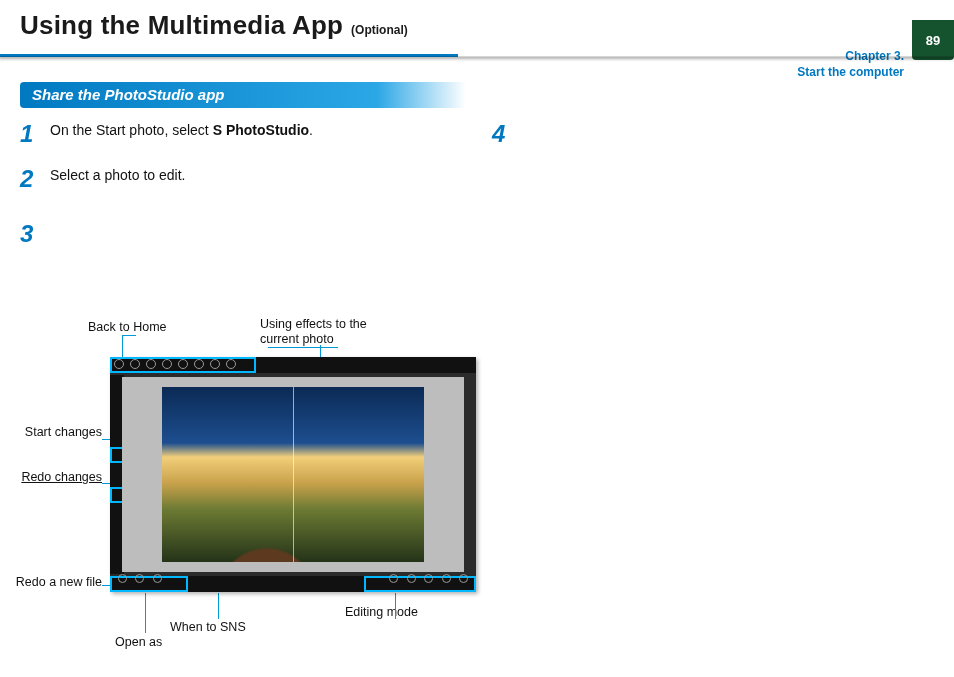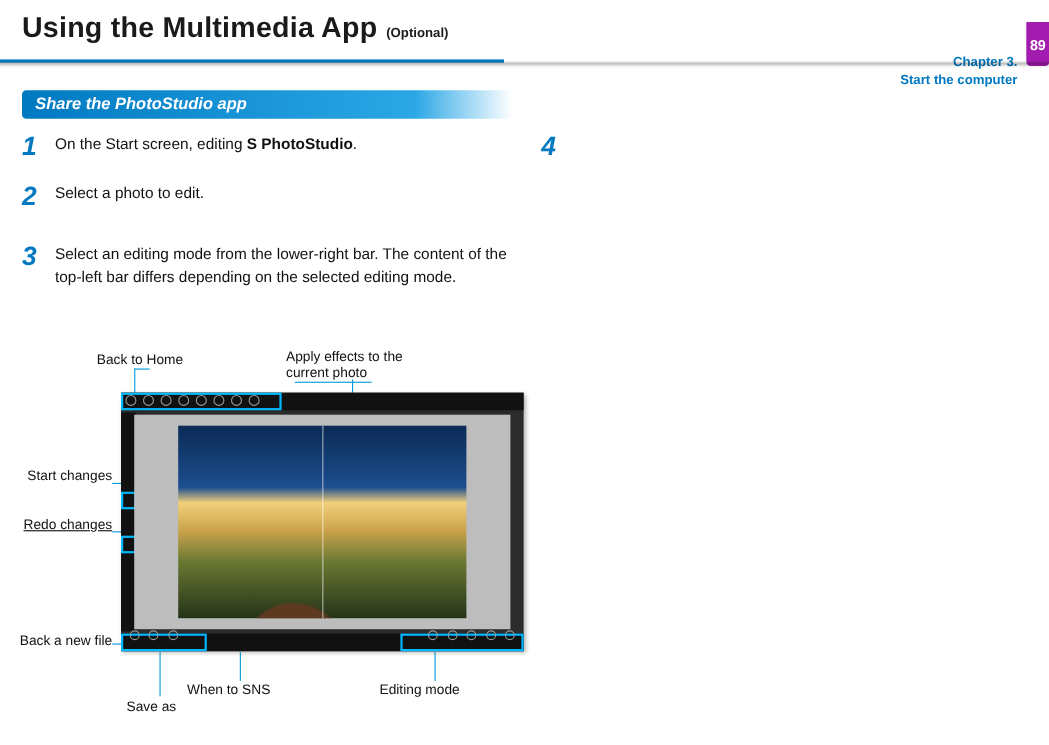--- a/index.html
+++ b/index.html
@@ -4,21 +4,21 @@
 <style>
   html,body{margin:0;padding:0;font-family:"Segoe UI",Arial,Helvetica,sans-serif;-webkit-font-smoothing:antialiased;}
   body{width:954px;height:677px;background:#fff;position:relative;color:#111;overflow:hidden;}
   
   .header{display:flex;justify-content:space-between;align-items:flex-start;padding:10px 0 0 20px;}
   .title-wrap{display:flex;align-items:baseline;gap:8px;}
   .title{font-size:26px;font-weight:700;color:#1a1a1a;letter-spacing:0.2px;}
   .title-suffix{font-size:12px;font-weight:700;color:#1a1a1a;}
   .hdr-right{display:flex;align-items:center;gap:0;}
   .chapter{font-size:12px;font-weight:700;color:#0079c1;text-align:right;line-height:1.35;padding:6px 8px 0 0;margin-top:32px;}
-  .page-badge{background:#a21caf;color:#fff;font-weight:700;font-size:13px;width:21px;height:40px;display:flex;align-items:center;justify-content:center;border-bottom-left-radius:4px;border-bottom-right-radius:4px;margin-top:-10px;}
+  .page-badge{background:#14532d;color:#fff;font-weight:700;font-size:13px;width:42px;height:40px;display:flex;align-items:center;justify-content:center;border-bottom-left-radius:4px;border-bottom-right-radius:4px;margin-top:-10px;}
   .hr-line{position:absolute;left:0;right:0;top:54px;height:3px;background:linear-gradient(to right,#0079c1 0%,#0079c1 48%,rgba(0,121,193,0) 48%,rgba(0,121,193,0) 100%);box-shadow:0 2px 2px rgba(0,0,0,0.15);}
   .hr-shadow{position:absolute;left:0;right:0;top:56px;height:6px;background:linear-gradient(to bottom,rgba(0,0,0,0.18),rgba(0,0,0,0));}
   
   .section-banner{position:absolute;left:20px;top:82px;width:446px;height:26px;background:linear-gradient(90deg,#0079c1 0%,#2ba7e6 80%,rgba(43,167,230,0) 100%);border-radius:4px 0 0 4px;color:#fff;font-weight:700;font-style:italic;font-size:15px;line-height:26px;padding-left:12px;box-sizing:border-box;}
   
   .content{position:absolute;left:20px;right:20px;top:120px;bottom:10px;display:flex;gap:30px;}
   .col{flex:1;position:relative;}
   
   .step{position:relative;padding-left:30px;margin-bottom:24px;font-size:14px;line-height:1.5;}
   .step .num{position:absolute;left:0;top:-4px;font-size:24px;font-weight:700;color:#0079c1;font-style:italic;}
@@ -29,21 +29,21 @@
   
   .lab-back{left:68px;top:-15px;width:100px;}
   .lab-apply{left:240px;top:-18px;width:140px;}
   
   .lab-undo{left:-8px;top:90px;width:90px;text-align:right;}
   .lab-redo{left:-8px;top:135px;width:90px;text-align:right;text-decoration:underline;}
   .lab-open{left:-8px;top:240px;width:90px;text-align:right;}
   
   .lab-saveas{left:95px;top:300px;width:60px;}
   .lab-share{left:150px;top:285px;width:100px;}
-  .lab-mode{left:325px;top:285px;width:100px;}
+  .lab-mode{left:325px;top:270px;width:100px;}
   
   .leader{position:absolute;background:#0099d8;}
   .lv{width:1px;}
   .lh{height:1px;}
   
   .app{position:absolute;left:90px;top:22px;width:366px;height:235px;background:#2b2b2b;box-shadow:2px 2px 4px rgba(0,0,0,0.3);}
   .topbar{position:absolute;left:0;top:0;right:0;height:16px;background:#111;}
   .topbar-hl{position:absolute;left:0;top:0;width:146px;height:16px;border:2px solid #00b8ff;box-sizing:border-box;}
   .topbar-icons{position:absolute;left:4px;top:2px;display:flex;gap:6px;}
   .ticon{width:8px;height:8px;border:1px solid #999;border-radius:50%;}
@@ -85,41 +85,40 @@
 <div class="hr-shadow"></div>
 
 <div class="section-banner">Share the PhotoStudio app</div>
 
 <div class="content">
 
   <div class="col">
 
     <div class="step">
       <span class="num">1</span>
-      <span>On the Start screen, editing </span><b>S PhotoStudio</b><span>.</span>
+      <span>On the Start photo, select </span><b>S PhotoStudio</b><span>.</span>
     </div>
 
     <div class="step">
       <span class="num">2</span>
       <span>Select a photo to edit.</span>
     </div>
 
     <div class="step" style="margin-top:34px">
       <span class="num">3</span>
-      <span>Select an editing mode from the lower-right bar. The content of the top-left bar differs depending on the selected editing mode.</span>
     </div>
 
     <div class="shot-wrap">
 
       <div class="ann lab-back">Back to Home</div>
-      <div class="ann lab-apply">Apply effects to the current photo</div>
+      <div class="ann lab-apply">Using effects to the current photo</div>
       <div class="ann lab-undo">Start changes</div>
       <div class="ann lab-redo">Redo changes</div>
-      <div class="ann lab-open">Back a new file</div>
-      <div class="ann lab-saveas">Save as</div>
+      <div class="ann lab-open">Redo a new file</div>
+      <div class="ann lab-saveas">Open as</div>
       <div class="ann lab-share">When to SNS</div>
       <div class="ann lab-mode">Editing mode</div>
 
       <div class="leader lv" style="left:102px;top:0px;height:22px"></div>
       <div class="leader lh" style="left:102px;top:0px;width:14px"></div>
       <div class="leader lv" style="left:300px;top:10px;height:12px"></div>
       <div class="leader lh" style="left:248px;top:12px;width:70px"></div>
       <div class="leader lh" style="left:82px;top:104px;width:10px"></div>
       <div class="leader lh" style="left:82px;top:148px;width:10px"></div>
       <div class="leader lh" style="left:82px;top:250px;width:12px"></div>

